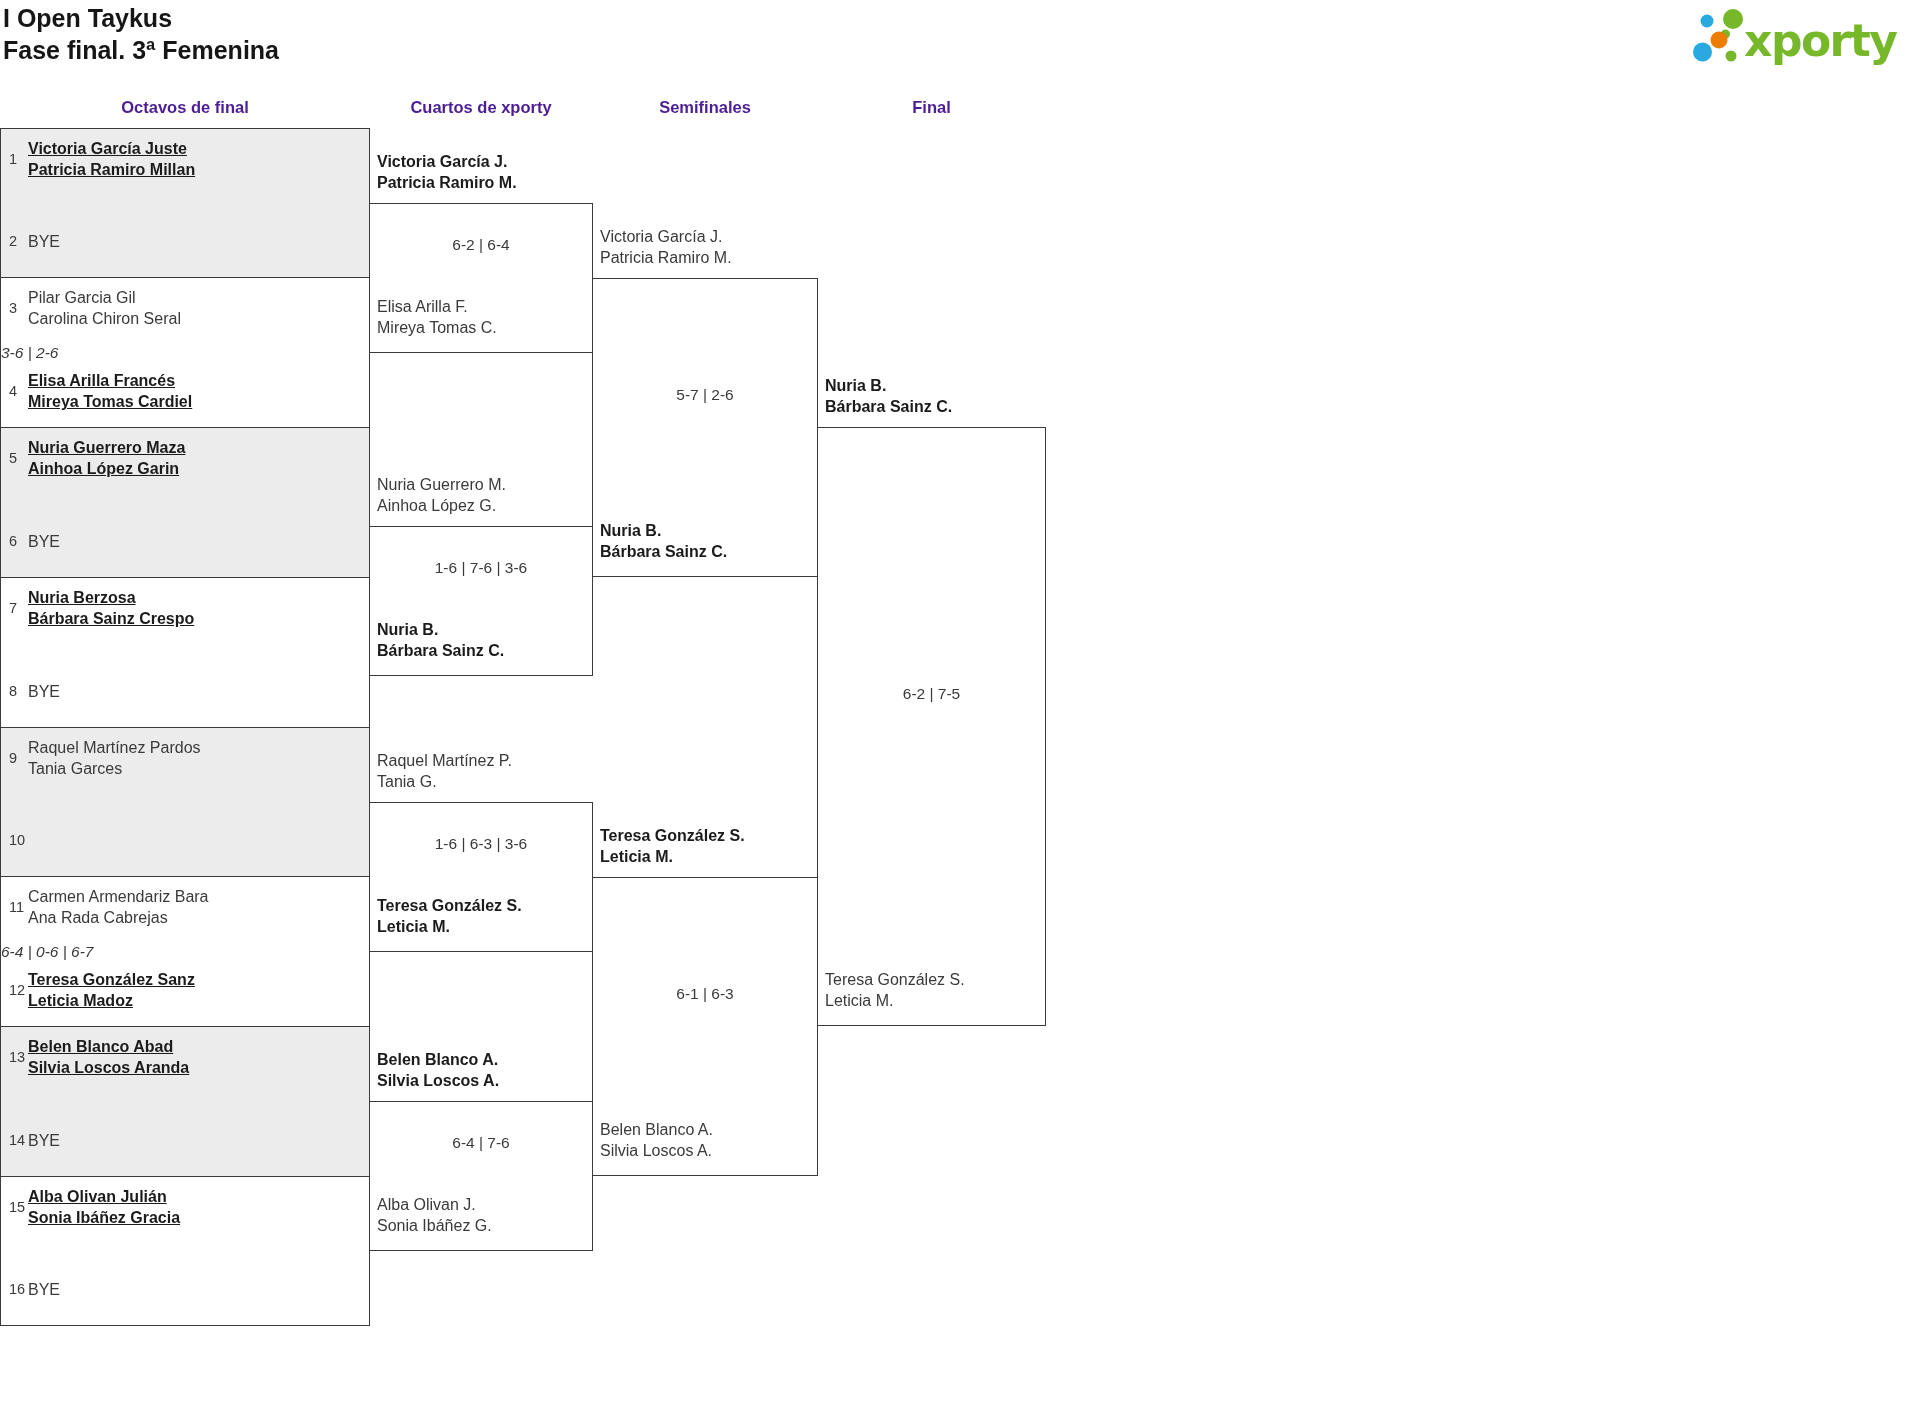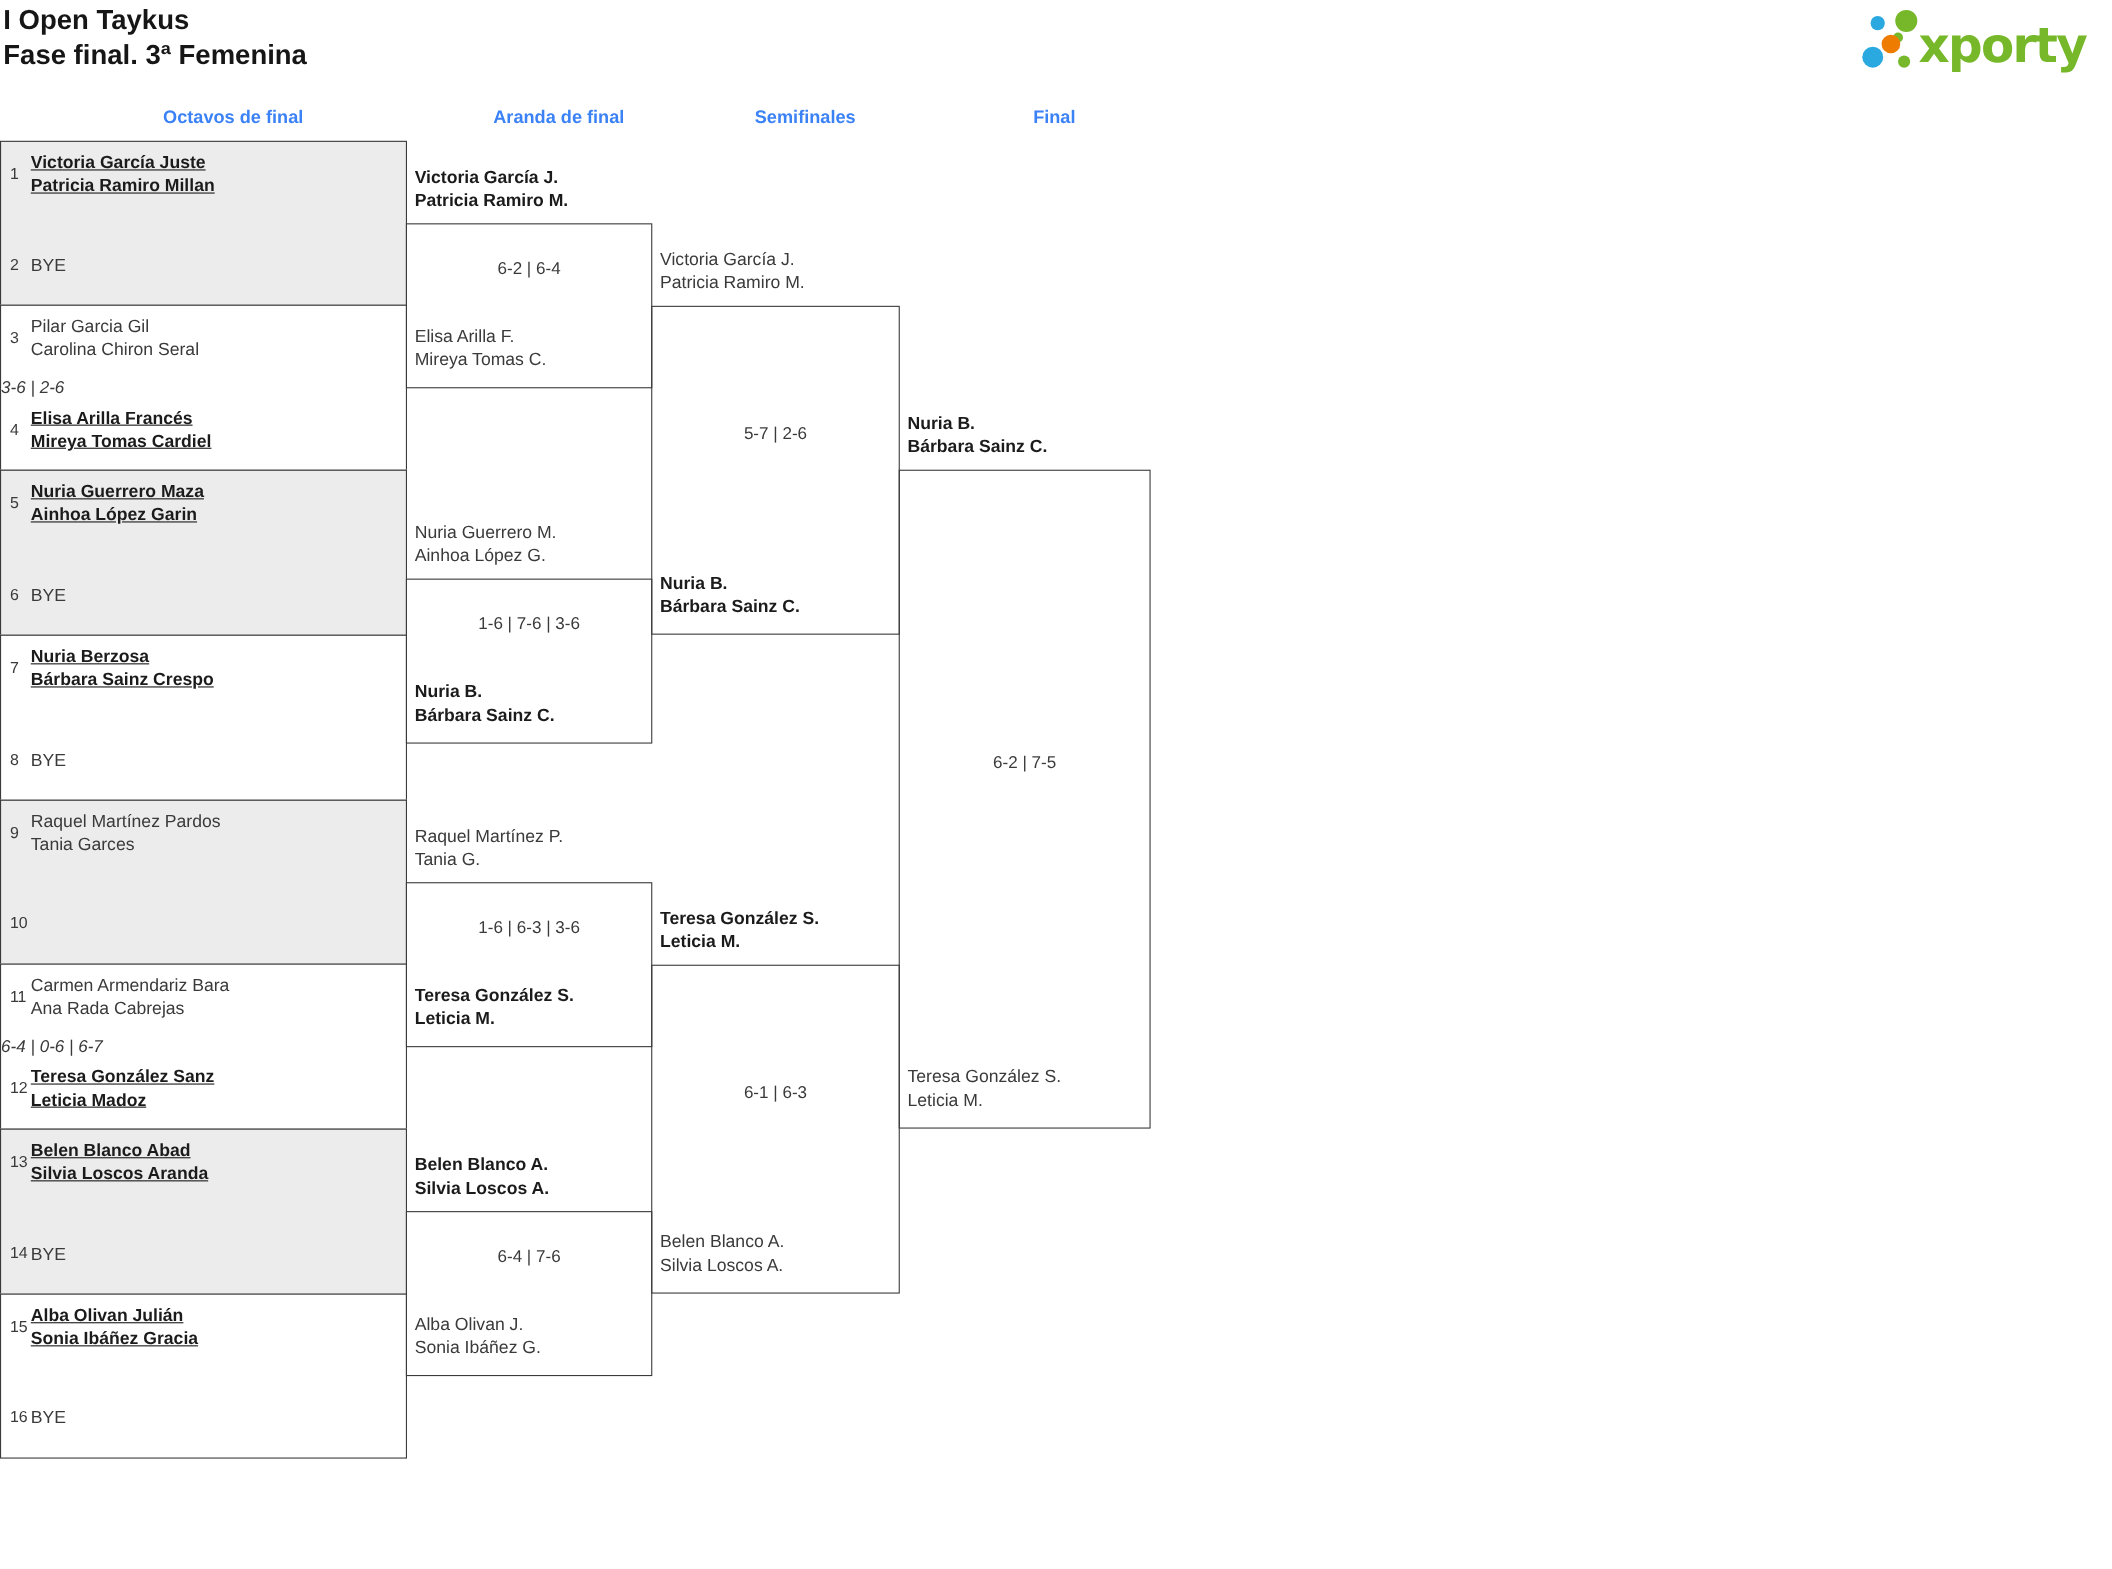--- a/index.html
+++ b/index.html
@@ -3,21 +3,21 @@
 <meta charset="utf-8">
 <style>
   html,body{margin:0;padding:0;background:#fff;}
   body{font-family:"Liberation Sans", sans-serif;color:#3a3a3a;}
   .page{position:relative;width:1920px;height:1426px;overflow:hidden;background:#fff;}
 
   .title{position:absolute;left:3px;top:2px;font-size:25px;line-height:32px;font-weight:700;color:#161616;}
 
   .logo{position:absolute;left:1680px;top:2px;width:235px;height:70px;}
 
-  .round-header{position:absolute;top:98px;text-align:center;font-size:16.5px;font-weight:600;color:#3b82f6;padding-left:27px;}
+  .round-header{position:absolute;top:98px;text-align:center;font-size:16.5px;font-weight:600;color:#4c1d95;}
 
   .r1-box{position:absolute;left:0;width:370px;border:1px solid #3a3a3a;box-sizing:border-box;background:#fff;}
   .r1-box.shaded{background:#ececec;}
 
   .slot{position:absolute;left:0;right:0;display:flex;align-items:center;}
   .slot-top{top:9px;}
   .slot-bottom{bottom:8px;height:56px;}
   .seed{flex:none;width:27px;padding-left:8px;box-sizing:border-box;font-size:14.5px;color:#3a3a3a;}
   .names{font-size:16px;line-height:21px;color:#3a3a3a;}
   .names.winner{font-weight:700;color:#1b1b1b;text-decoration:underline;}
@@ -45,21 +45,21 @@
     <circle cx="27" cy="19" r="6.5" fill="#2aa9e0"></circle>
     <circle cx="53" cy="17" r="10" fill="#76b82a"></circle>
     <circle cx="45.5" cy="32" r="4.5" fill="#76b82a"></circle>
     <circle cx="39" cy="38" r="8.5" fill="#ee7c00"></circle>
     <circle cx="22.5" cy="50" r="9.5" fill="#2aa9e0"></circle>
     <circle cx="51" cy="54" r="5.5" fill="#76b82a"></circle>
     <text x="64" y="54" font-family="DejaVu Sans, sans-serif" font-size="44" font-weight="800" letter-spacing="-1.5" fill="#76b82a">xporty</text>
   </svg>
 
   <div class="round-header" style="left:0;width:370px;">Octavos de final</div>
-  <div class="round-header" style="left:369px;width:224px;">Aranda de final</div>
+  <div class="round-header" style="left:369px;width:224px;">Cuartos de xporty</div>
   <div class="round-header" style="left:592px;width:226px;">Semifinales</div>
   <div class="round-header" style="left:817px;width:229px;">Final</div>
 
   <div class="r1-box shaded" style="top:128px;height:150px;">
     <div class="slot slot-top">
       <div class="seed">1</div>
       <div class="names winner">
         <div>Victoria García Juste</div>
           <div>Patricia Ramiro Millan</div>
       </div>

